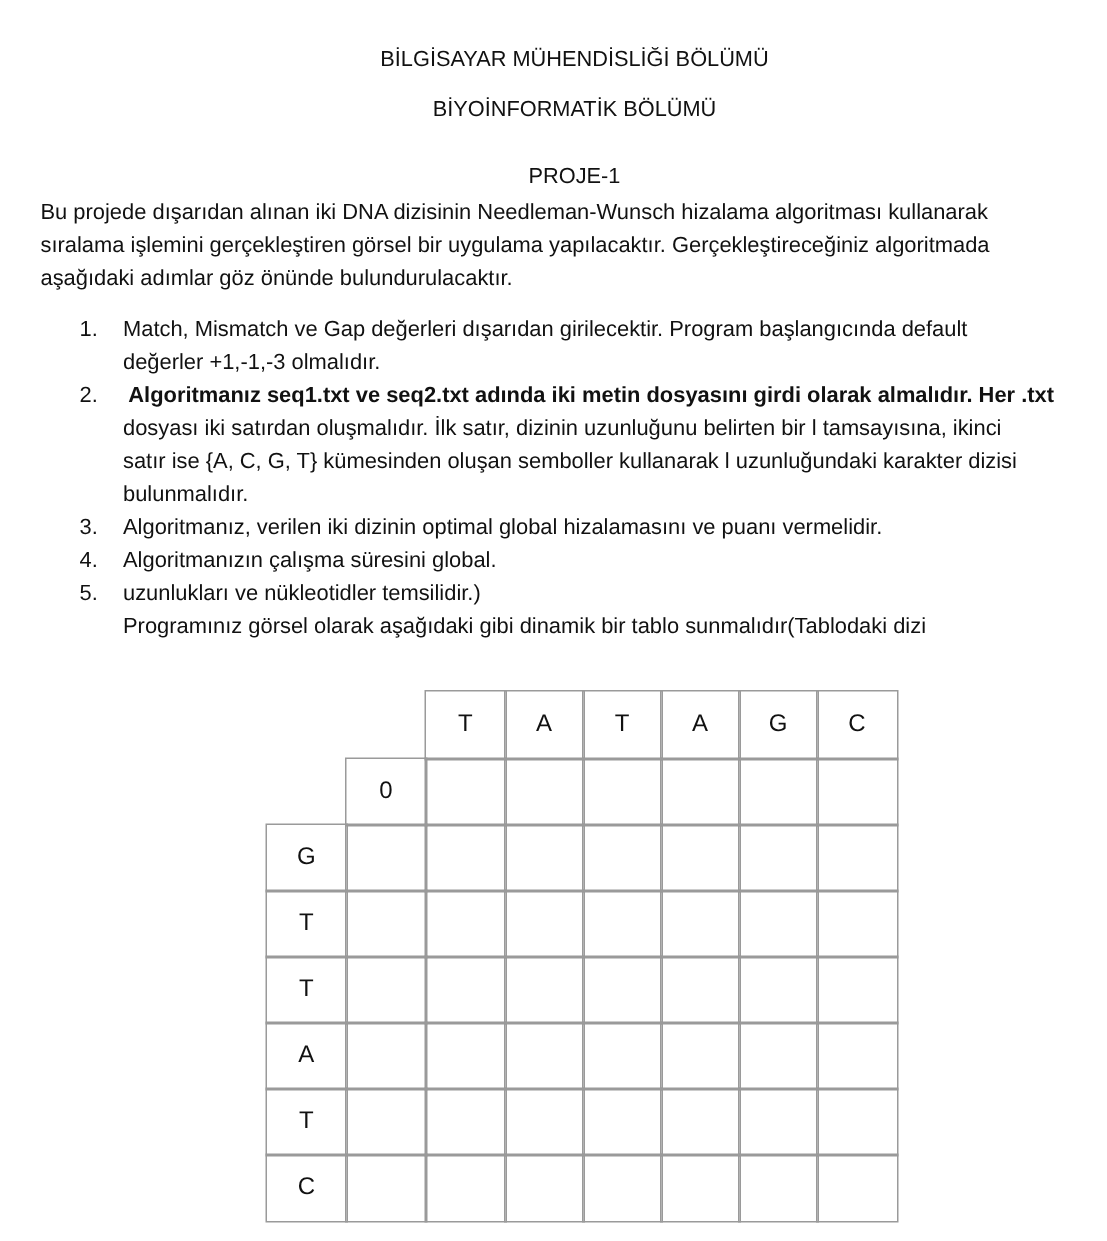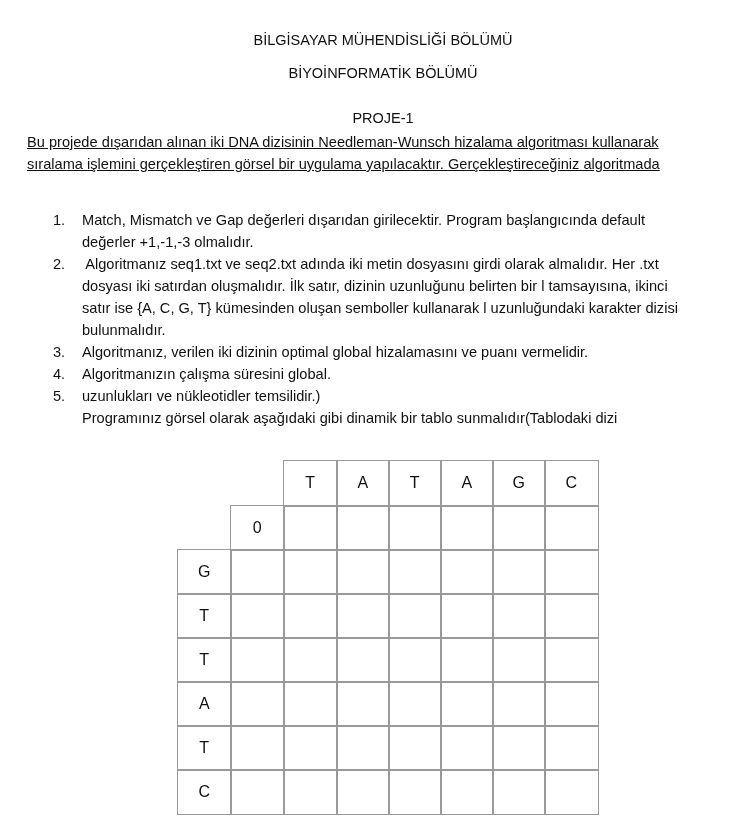--- a/index.html
+++ b/index.html
@@ -12,21 +12,21 @@
     position: absolute; left: 0; width: 738px; text-align: center;
     font-size: 14.5px; letter-spacing: 0px; line-height: 18px; padding-left: 14px;
   }
   #h1 { top: 31px; }
   #h2 { top: 64px; }
   #h3 { top: 109px; }
   .para {
     position: absolute; left: 27px; top: 131px; width: 700px;
     font-size: 14.6px; line-height: 22px;
   }
-  .para span { display: block; white-space: nowrap; text-decoration: underline; }
+  .para span { display: block; white-space: nowrap; }
   .list {
     position: absolute; left: 0; top: 209px; width: 738px;
     margin: 0; padding: 0; list-style: none;
     font-size: 14.6px; line-height: 22px;
   }
   .list li { position: relative; padding-left: 82px; }
   .list li .num { position: absolute; left: 53px; top: 0; }
   .list li .ln { display: block; white-space: nowrap; }
 
   
@@ -42,31 +42,32 @@
 </head>
 <body>
 
 <div id="h1" class="heading">BİLGİSAYAR MÜHENDİSLİĞİ BÖLÜMÜ</div>
 <div id="h2" class="heading">BİYOİNFORMATİK BÖLÜMÜ</div>
 <div id="h3" class="heading">PROJE-1</div>
 
 <div class="para">
   <span>Bu projede dışarıdan alınan iki DNA dizisinin Needleman-Wunsch hizalama algoritması kullanarak</span>
   <span>sıralama işlemini gerçekleştiren görsel bir uygulama yapılacaktır. Gerçekleştireceğiniz algoritmada</span>
+  <span>aşağıdaki adımlar göz önünde bulundurulacaktır.</span>
 </div>
 
 <ol class="list">
   <li>
     <span class="num">1.</span>
     <span class="ln">Match, Mismatch ve Gap değerleri dışarıdan girilecektir. Program başlangıcında default</span>
     <span class="ln">değerler +1,-1,-3 olmalıdır.</span>
   </li>
   <li>
     <span class="num">2.</span>
-    <span class="ln" style="white-space:pre;"> Algoritmanız seq1.txt ve seq2.txt adında iki metin dosyasını girdi olarak almalıdır. Her .txt</span>
+    <span class="ln" style="white-space:pre;font-weight:bold;"> Algoritmanız seq1.txt ve seq2.txt adında iki metin dosyasını girdi olarak almalıdır. Her .txt</span>
     <span class="ln">dosyası iki satırdan oluşmalıdır. İlk satır, dizinin uzunluğunu belirten bir l tamsayısına, ikinci</span>
     <span class="ln">satır ise {A, C, G, T} kümesinden oluşan semboller kullanarak l uzunluğundaki karakter dizisi</span>
     <span class="ln">bulunmalıdır.</span>
   </li>
   <li>
     <span class="num">3.</span>
     <span class="ln">Algoritmanız, verilen iki dizinin optimal global hizalamasını ve puanı vermelidir.</span>
   </li>
   <li>
     <span class="num">4.</span>

